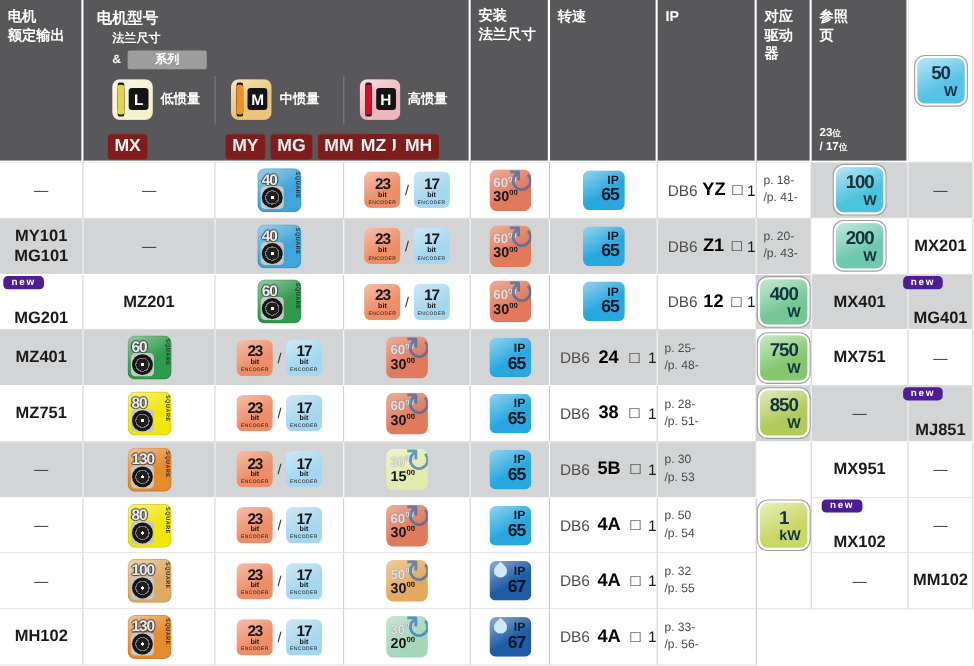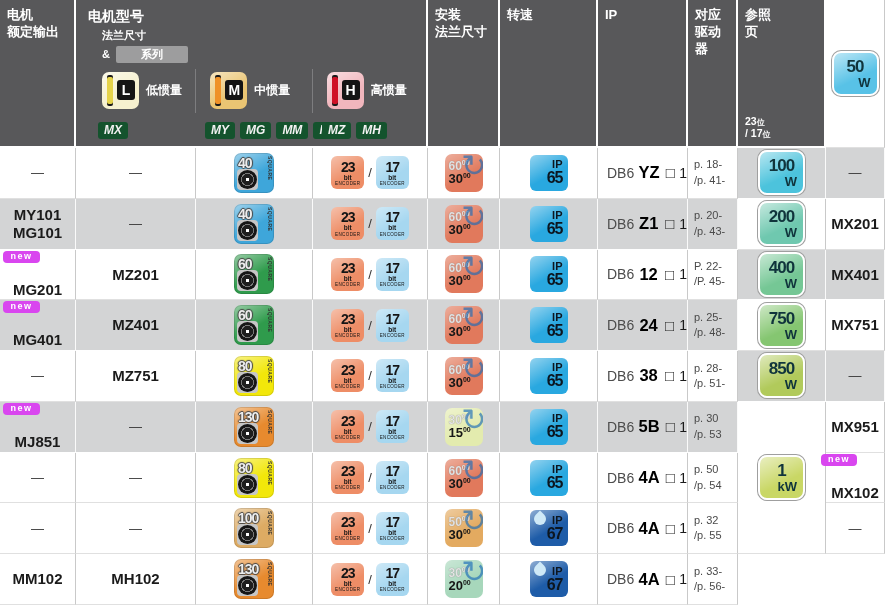--- a/index.html
+++ b/index.html
@@ -25,40 +25,40 @@
   .in-icon { width:37px; height:37px; border-radius:7px; position:relative; flex:0 0 auto;
              background-image:linear-gradient(150deg, rgba(255,255,255,.55), rgba(255,255,255,0) 60%); }
   .in-bar { position:absolute; left:5px; top:5px; width:6px; height:27px; border-radius:2px;
             box-shadow:0 -2px 0 #1a1a1a, 0 2px 0 #1a1a1a; }
   .in-letter { position:absolute; right:4px; top:8px; width:18px; height:20px; background:#141414; color:#fff;
                border-radius:3px; font-size:14px; font-weight:bold; display:flex; align-items:center; justify-content:center; }
   .hm-glabel { font-size:12px; }
   .hm-badges { display:flex; margin-top:9px; }
   .hm-b { display:flex; gap:5px; padding-left:10px; }
   .hm-b1 { width:108px; } .hm-b2 { width:117px; } .hm-b3 { width:115px; }
-  .badge-s { background:#14532d; color:#f2f2f2; font-size:12px; font-weight:bold; padding:1px 6px; border-radius:3px;font-style:italic; }
-  .h-2l div { display:block; }
+  .badge-s { background:#7f1d1d; color:#f2f2f2; font-size:16px; font-weight:bold; padding:1px 6px; border-radius:3px; }
+  .h-2l div { display:block;font-family:Liberation Mono, monospace; }
   .h-note { position:absolute; left:7px; bottom:6px; font-size:10.5px; line-height:1.2; }
   .h-note .u { font-size:8px; }
   
   .cell { border-right:1px solid #c9c9c9; border-bottom:1px solid #e0e0e0; background:#fff;
           display:flex; align-items:center; justify-content:center; position:relative; }
   .g { background:#d3d4d5; border-right-color:#fafafa; border-bottom-color:#fff; }
   .span3 { grid-row: span 3; }
   
   .pwr { width:47px; height:45px; border-radius:9px; border:2px solid #fff; box-shadow:0 0 0 1px #9f9f9f;
          display:flex; flex-direction:column; align-items:center; color:#10343c; font-weight:bold;
          background-image:linear-gradient(155deg, rgba(255,255,255,.6), rgba(255,255,255,0) 60%); }
   .pwr-num { font-size:17px; line-height:1; margin-top:5px; letter-spacing:-1px; }
   .pwr-unit { font-size:13px; line-height:1; align-self:flex-end; margin:1px 6px 0 0; }
   
   .c-model { flex-direction:column; font-weight:bold; font-size:15px; color:#1b1b1b; line-height:1.18; }
   .mline { display:block; }
   .dash { font-weight:normal; font-size:13px; color:#333; }
-  .new { background:#d946ef; color:#fff; font-size:9px; font-weight:bold; letter-spacing:1.5px;
+  .new { background:#4c1d95; color:#fff; font-size:9px; font-weight:bold; letter-spacing:1.5px;
          padding:1px 7px 2px; border-radius:4px; line-height:1; margin-bottom:18px; transform:translateX(-16px); }
   
   .flg { width:40px; height:40px; border-radius:7px; position:relative;
          background-image:linear-gradient(150deg, rgba(255,255,255,.5), rgba(255,255,255,0) 55%);
          box-shadow: inset 0 0 0 1px rgba(0,0,0,.12); text-align: center; }
   .flg-num { position:absolute; top:2px; left:4px; font-size:14px; font-weight:bold; letter-spacing:-1px;
              color:#ededed; text-shadow:-1px 0 1px #444, 1px 0 1px #444, 0 -1px 1px #444, 0 1px 1px #444; }
   .flg-sq { position:absolute; top:3px; right:1px; font-size:5px; font-weight:bold; color:#333;
             writing-mode:vertical-rl; letter-spacing:.5px; }
   .flg-cam { position:absolute; left:3px; bottom:3px; width:21px; height:21px; border-radius:4px; background:#c6c6c6; }
@@ -346,24 +346,20 @@
       <span class="ip-l1">IP</span>
         <span class="ip-l2">65</span>
     </div>
   </div>
   <div class="cell c-driver">
     <span>DB6</span>
       <span class="drv-bold">12</span>
       <span class="drv-box">□</span>
       <span class="drv-suf">1</span>
   </div>
-  <div class="cell c-page">
-    <span>P. 22-</span>
-      <span>/P. 45-</span>
-  </div>
 
   <div class="cell g">
     <div class="pwr" style="background-color: rgb(117, 199, 149);">
       <span class="pwr-num">400</span>
         <span class="pwr-unit">W</span>
     </div>
   </div>
   <div class="cell c-model g">
       <span class="mline">MX401</span>
     </div>

